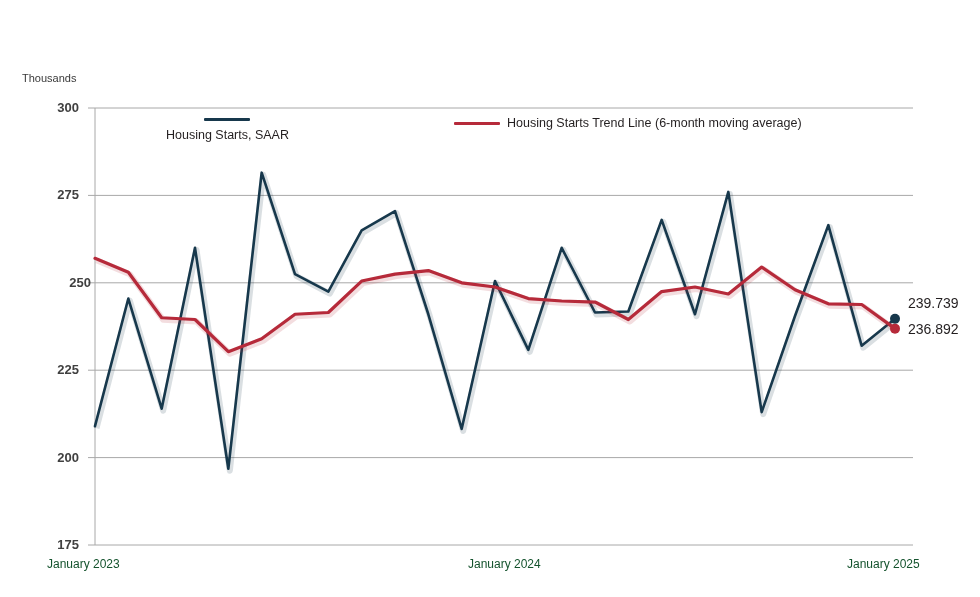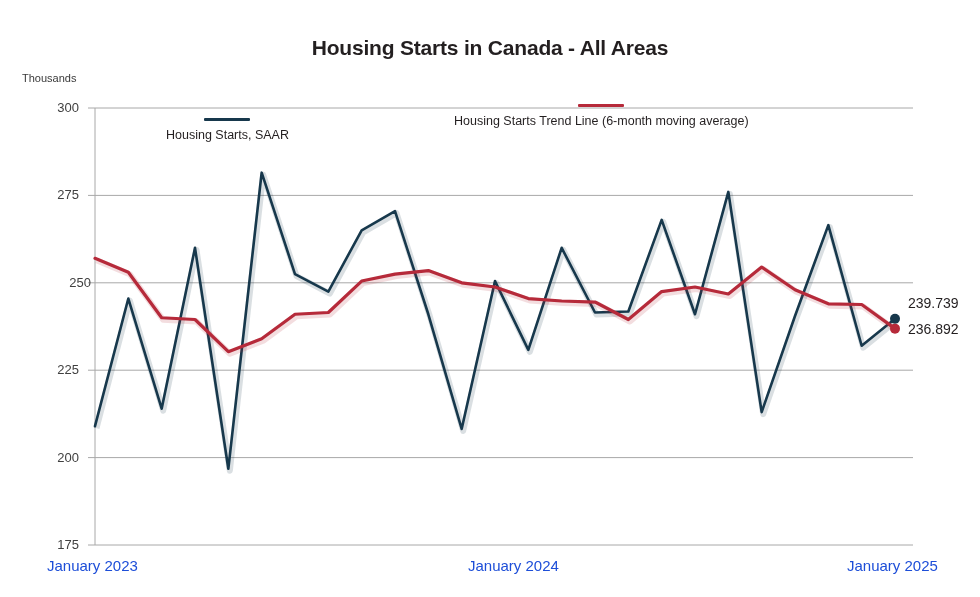--- a/index.html
+++ b/index.html
@@ -42,27 +42,27 @@
   #plot-svg {
     position: absolute;
     left: 0;
     top: 0;
   }
   .y-tick-label {
     position: absolute;
     width: 46px;
     text-align: right;
     font-size: 13px;
-    font-weight: normal;
+    font-weight: bold;
     color: #404040;
   }
   .x-tick-label {
     position: absolute;
-    font-size: 15px;
-    color: #1d4ed8;
+    font-size: 12px;
+    color: #14532d;
     white-space: nowrap;
   }
   .legend-entry {
     position: absolute;
     display: flex;
     align-items: center;
     gap: 7px;
     font-size: 12.5px;
     color: #231f20;
     white-space: nowrap;
@@ -78,21 +78,20 @@
     font-size: 14px;
     color: #231f20;
     white-space: nowrap;
   }
 </style>
 </head>
 <body>
 
 <div id="chart-root">
 
-  <div id="chart-title">Housing Starts in Canada - All Areas</div>
 
   <div id="y-axis-unit-label">Thousands</div>
 
   <svg id="plot-svg" width="980" height="597">
     <g id="gridlines-group">
         <line x1="95" x2="913" y1="545" y2="545" stroke="#a8a8a8" stroke-width="1"></line>
         <line x1="95" x2="913" y1="457.6" y2="457.6" stroke="#a8a8a8" stroke-width="1"></line>
         <line x1="95" x2="913" y1="370.2" y2="370.2" stroke="#a8a8a8" stroke-width="1"></line>
         <line x1="95" x2="913" y1="282.8" y2="282.8" stroke="#a8a8a8" stroke-width="1"></line>
         <line x1="95" x2="913" y1="195.39999999999998" y2="195.39999999999998" stroke="#a8a8a8" stroke-width="1"></line>
@@ -130,21 +129,21 @@
   <div id="x-labels">
       <div class="x-tick-label" style="left: 47px; top: 557px;">January 2023</div>
       <div class="x-tick-label" style="left: 468px; top: 557px;">January 2024</div>
       <div class="x-tick-label" style="left: 847px; top: 557px;">January 2025</div>
     </div>
   <div id="legend">
       <div class="legend-entry" style="left: 166px; top: 118px; flex-direction: column;">
         <span class="legend-swatch" style="background: rgb(23, 56, 76);"></span>
         <span>Housing Starts, SAAR</span>
       </div>
-      <div class="legend-entry" style="left: 454px; top: 104px; flex-direction: column;">
+      <div class="legend-entry" style="left: 454px; top: 116px;">
         <span class="legend-swatch" style="background: rgb(182, 42, 58);"></span>
         <span>Housing Starts Trend Line (6-month moving average)</span>
       </div>
     </div>
   <div id="end-labels">
       <div class="end-value-label" style="left: 908px; top: 295px;">239.739</div>
       <div class="end-value-label" style="left: 908px; top: 321px;">236.892</div>
     </div>
 
 </div>

